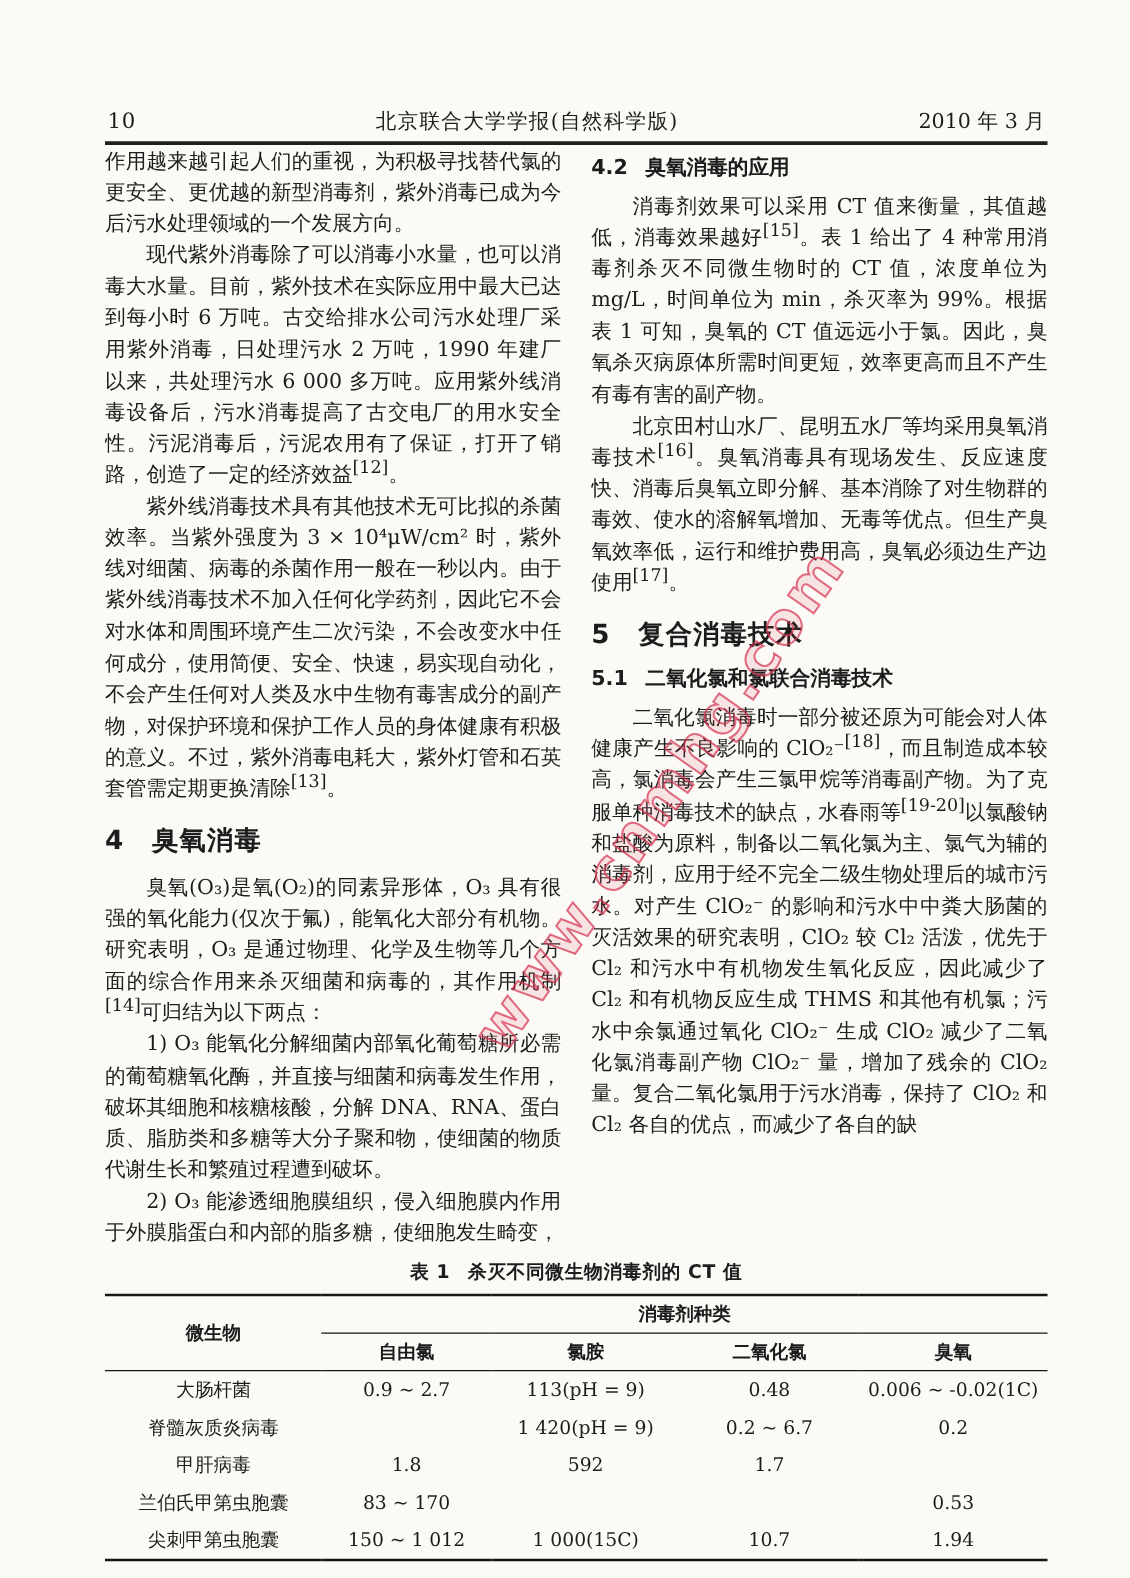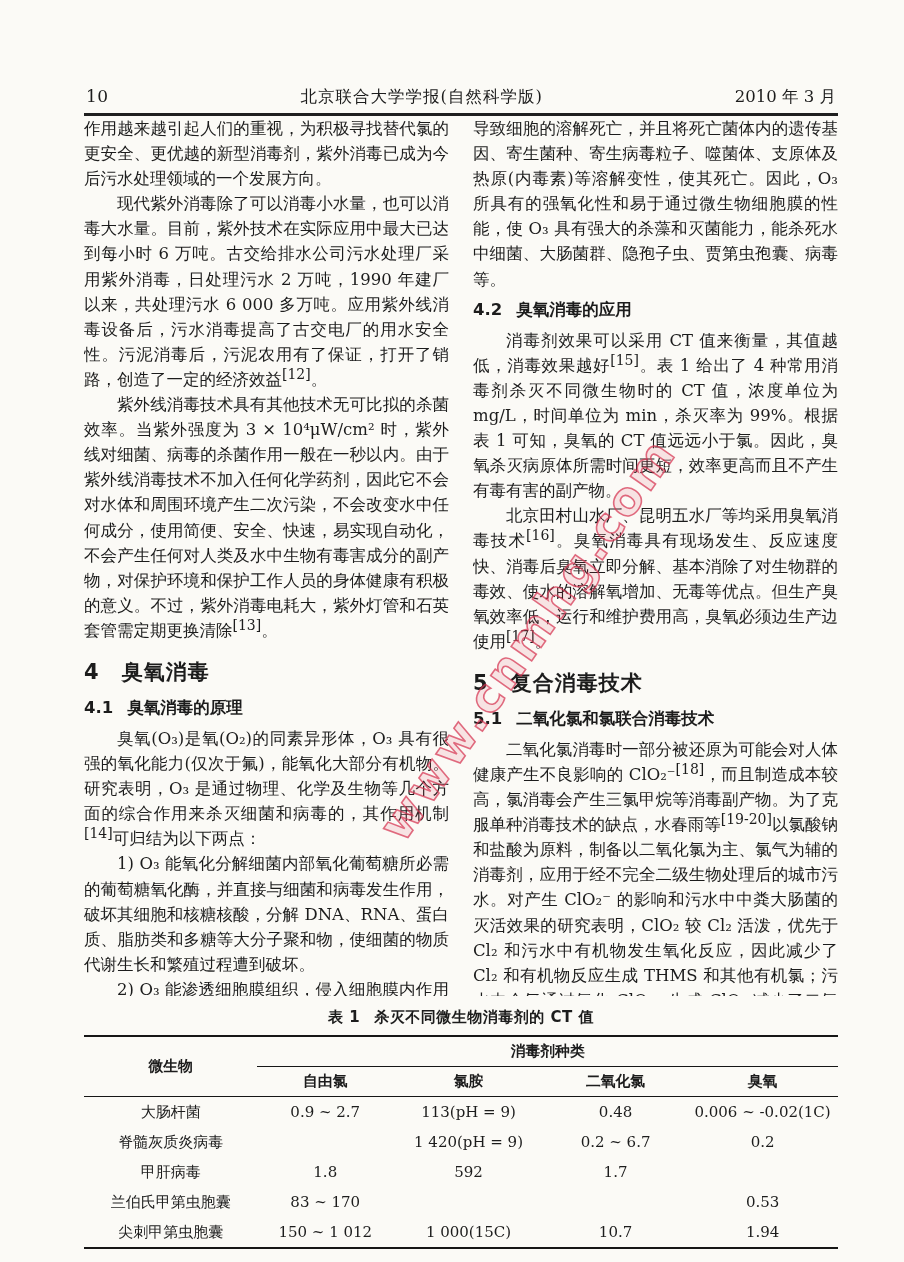--- a/index.html
+++ b/index.html
@@ -113,31 +113,27 @@
     <div class="columns">
 
       <div class="col">
         <p class="para">作用越来越引起人们的重视，为积极寻找替代氯的更安全、更优越的新型消毒剂，紫外消毒已成为今后污水处理领域的一个发展方向。</p>
         <p class="para indent">现代紫外消毒除了可以消毒小水量，也可以消毒大水量。目前，紫外技术在实际应用中最大已达到每小时 6 万吨。古交给排水公司污水处理厂采用紫外消毒，日处理污水 2 万吨，1990 年建厂以来，共处理污水 6 000 多万吨。应用紫外线消毒设备后，污水消毒提高了古交电厂的用水安全性。污泥消毒后，污泥农用有了保证，打开了销路，创造了一定的经济效益<sup class="cite">[12]</sup>。</p>
         <p class="para indent">紫外线消毒技术具有其他技术无可比拟的杀菌效率。当紫外强度为 3 × 10⁴μW/cm² 时，紫外线对细菌、病毒的杀菌作用一般在一秒以内。由于紫外线消毒技术不加入任何化学药剂，因此它不会对水体和周围环境产生二次污染，不会改变水中任何成分，使用简便、安全、快速，易实现自动化，不会产生任何对人类及水中生物有毒害成分的副产物，对保护环境和保护工作人员的身体健康有积极的意义。不过，紫外消毒电耗大，紫外灯管和石英套管需定期更换清除<sup class="cite">[13]</sup>。</p>
 
         <div class="h-sec">
           <span class="sec-num">4</span><span>臭氧消毒</span>
         </div>
-        <div class="h-sub">
-          <span class="sec-num">4.1</span><span>臭氧消毒的原理</span>
-        </div>
 
         <p class="para indent">臭氧(O₃)是氧(O₂)的同素异形体，O₃ 具有很强的氧化能力(仅次于氟)，能氧化大部分有机物。研究表明，O₃ 是通过物理、化学及生物等几个方面的综合作用来杀灭细菌和病毒的，其作用机制<sup class="cite">[14]</sup>可归结为以下两点：</p>
         <p class="para indent">1) O₃ 能氧化分解细菌内部氧化葡萄糖所必需的葡萄糖氧化酶，并直接与细菌和病毒发生作用，破坏其细胞和核糖核酸，分解 DNA、RNA、蛋白质、脂肪类和多糖等大分子聚和物，使细菌的物质代谢生长和繁殖过程遭到破坏。</p>
         <p class="para indent">2) O₃ 能渗透细胞膜组织，侵入细胞膜内作用于外膜脂蛋白和内部的脂多糖，使细胞发生畸变，</p>
       </div>
 
       <div class="col">
-        <p class="para">导致细胞的溶解死亡，并且将死亡菌体内的遗传基因、寄生菌种、寄生病毒粒子、噬菌体、支原体及热原(内毒素)等溶解变性，使其死亡。因此，O₃ 所具有的强氧化性和易于通过微生物细胞膜的性能，使 O₃ 具有强大的杀藻和灭菌能力，能杀死水中细菌、大肠菌群、隐孢子虫、贾第虫孢囊、病毒等。</p>
 
         <div class="h-sub">
           <span class="sec-num">4.2</span><span>臭氧消毒的应用</span>
         </div>
 
         <p class="para indent">消毒剂效果可以采用 CT 值来衡量，其值越低，消毒效果越好<sup class="cite">[15]</sup>。表 1 给出了 4 种常用消毒剂杀灭不同微生物时的 CT 值，浓度单位为 mg/L，时间单位为 min，杀灭率为 99%。根据表 1 可知，臭氧的 CT 值远远小于氯。因此，臭氧杀灭病原体所需时间更短，效率更高而且不产生有毒有害的副产物。</p>
         <p class="para indent">北京田村山水厂、昆明五水厂等均采用臭氧消毒技术<sup class="cite">[16]</sup>。臭氧消毒具有现场发生、反应速度快、消毒后臭氧立即分解、基本消除了对生物群的毒效、使水的溶解氧增加、无毒等优点。但生产臭氧效率低，运行和维护费用高，臭氧必须边生产边使用<sup class="cite">[17]</sup>。</p>
 
         <div class="h-sec">
           <span class="sec-num">5</span><span>复合消毒技术</span>

